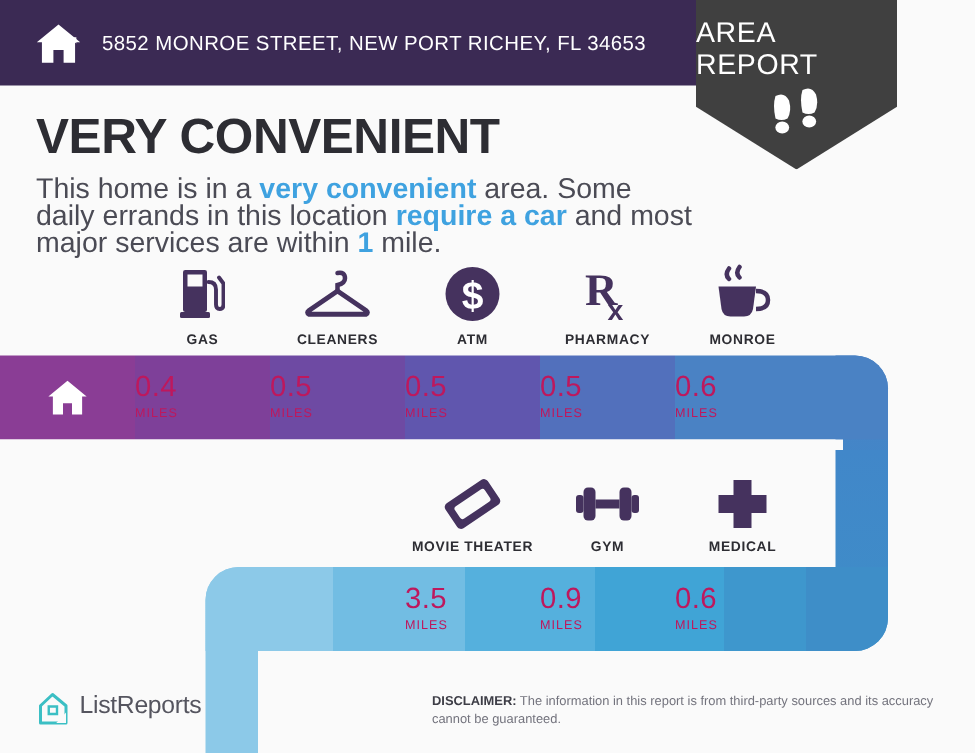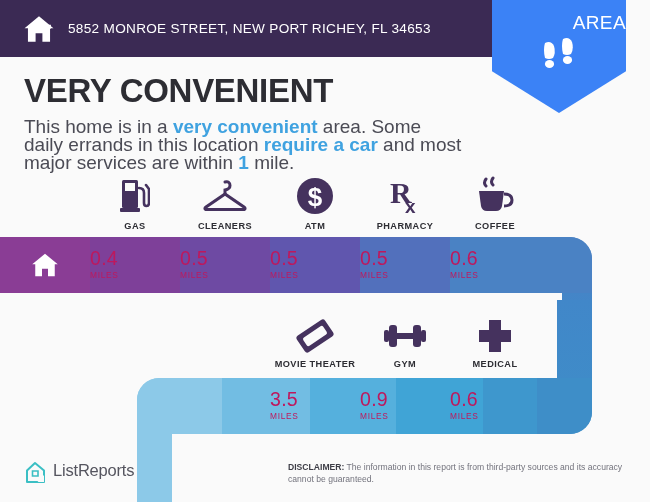--- a/index.html
+++ b/index.html
@@ -18,24 +18,24 @@
     display: flex; align-items: center;
   }
   .header-home { margin-left: 22px; width: 34px; height: 34px; display:block; }
   .header-address {
     margin-left: 12px; color: #ffffff; font-size: 13.6px;
     letter-spacing: .3px; font-weight: 400; white-space: nowrap;
   }
 
   
   .badge {
-    position: absolute; left: 492px; top: 0; width: 134px; height: 113px;
-    background: #3b82f6;
+    position: absolute; left: 464px; top: 0; width: 134px; height: 113px;
+    background: #404040;
     clip-path: polygon(0 0, 100% 0, 100% 63%, 50% 100%, 0 63%);
-    text-align: right;
+    text-align: left;
   }
   .badge-label {
     margin-top: 12px; color: #fff; font-size: 19px; font-weight: 400;
     line-height: 21px; letter-spacing: .4px;
   }
   .badge-feet { margin-top: 4px; display:block; margin-left:auto; margin-right:auto; }
 
   
   .title {
     position: absolute; left: 24px; top: 72px;
@@ -115,20 +115,21 @@
     <svg class="header-home" viewBox="0 0 40 40">
       <path d="M20 5 L37 19 L33 19 L33 35 L24 35 L24 25 L16 25 L16 35 L7 35 L7 19 L3 19 Z" fill="#ffffff"></path>
       <path d="M20 9 L31 18 L31 15 L34 15 L34 20 L20 9 Z" fill="#ffffff"></path>
     </svg>
     <div class="header-address">5852 MONROE STREET, NEW PORT RICHEY, FL 34653</div>
   </div>
 
   <div class="badge">
     <div class="badge-label">
       <div>AREA</div>
+      <div>REPORT</div>
     </div>
     <svg class="badge-feet" width="44" height="34" viewBox="0 0 44 34">
       <path d="M8 6 q6 -3 9 3 q2 7 -1 12 q-4 2 -8 0 q-2 -9 0 -15 Z" fill="#fff"></path>
       <ellipse cx="12.5" cy="27" rx="4.6" ry="4" fill="#fff"></ellipse>
       <path d="M26 2 q6 -3 9 3 q2 7 -1 12 q-4 2 -8 0 q-2 -9 0 -15 Z" fill="#fff"></path>
       <ellipse cx="30.5" cy="23" rx="4.6" ry="4" fill="#fff"></ellipse>
     </svg>
   </div>
 
   <div class="title">VERY CONVENIENT</div>
@@ -163,21 +164,21 @@
       <text x="19" y="37" font-family="Liberation Sans, sans-serif" font-size="19" font-weight="bold" fill="#45325e">x</text>
     </svg>
     <div class="icon-label">PHARMACY</div>
   </div>
   <div class="icon-cell" style="left:450px; top:176px;">
     <svg width="42" height="40" viewBox="0 0 42 40">
       <path d="M12 3 q-3 4 0 7 M19 2 q-3 4 0 7" stroke="#45325e" stroke-width="3" fill="none" stroke-linecap="round"></path>
       <path d="M5 15 L30 15 L28 30 q-1 5 -6 5 L13 35 q-5 0 -6 -5 Z" fill="#45325e"></path>
       <path d="M30 18 q8 0 8 6 q0 6 -8 6" stroke="#45325e" stroke-width="3" fill="none"></path>
     </svg>
-    <div class="icon-label">COFFEE</div>
+    <div class="icon-label">MONROE</div>
   </div>
 
   <div class="band row1-tail"></div>
   <div class="band row1-bar"></div>
   <svg class="row-home" viewBox="0 0 40 40">
     <path d="M20 5 L37 19 L33 19 L33 35 L24 35 L24 25 L16 25 L16 35 L7 35 L7 19 L3 19 Z" fill="#ffffff"></path>
   </svg>
   <div class="val-cell" style="left:90px; top:248px;">
     <div class="val-num">0.4</div>
     <div class="val-unit">MILES</div>

